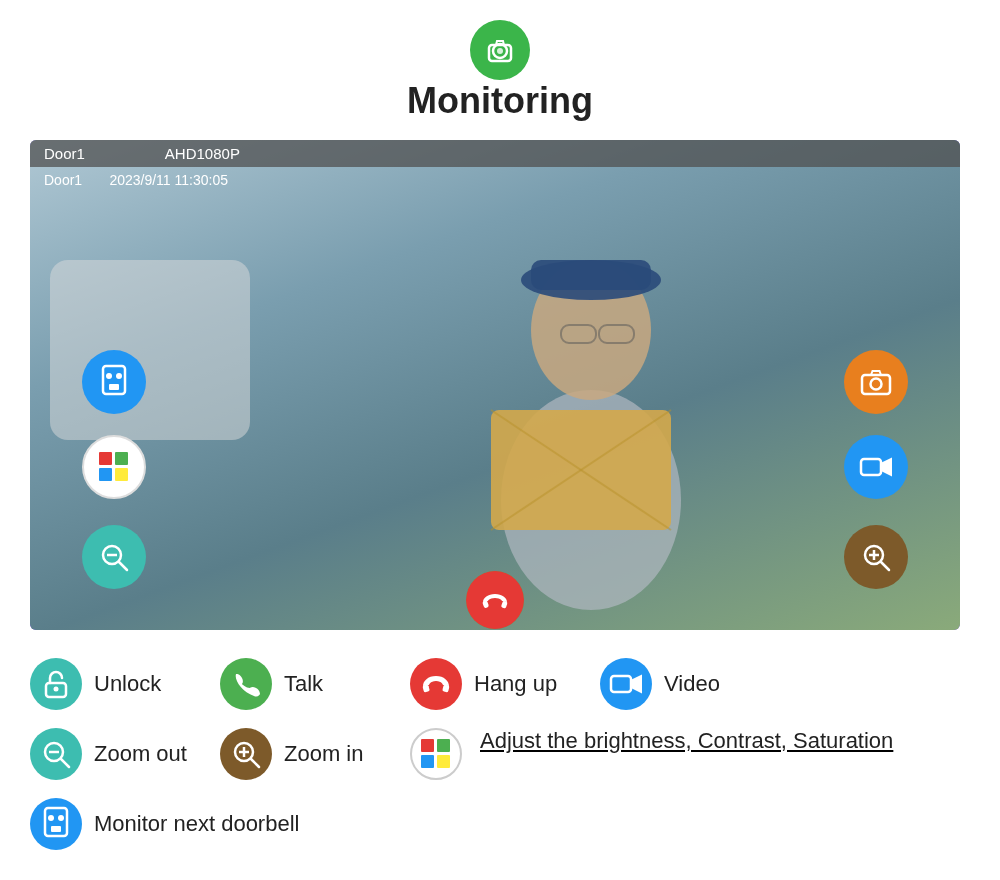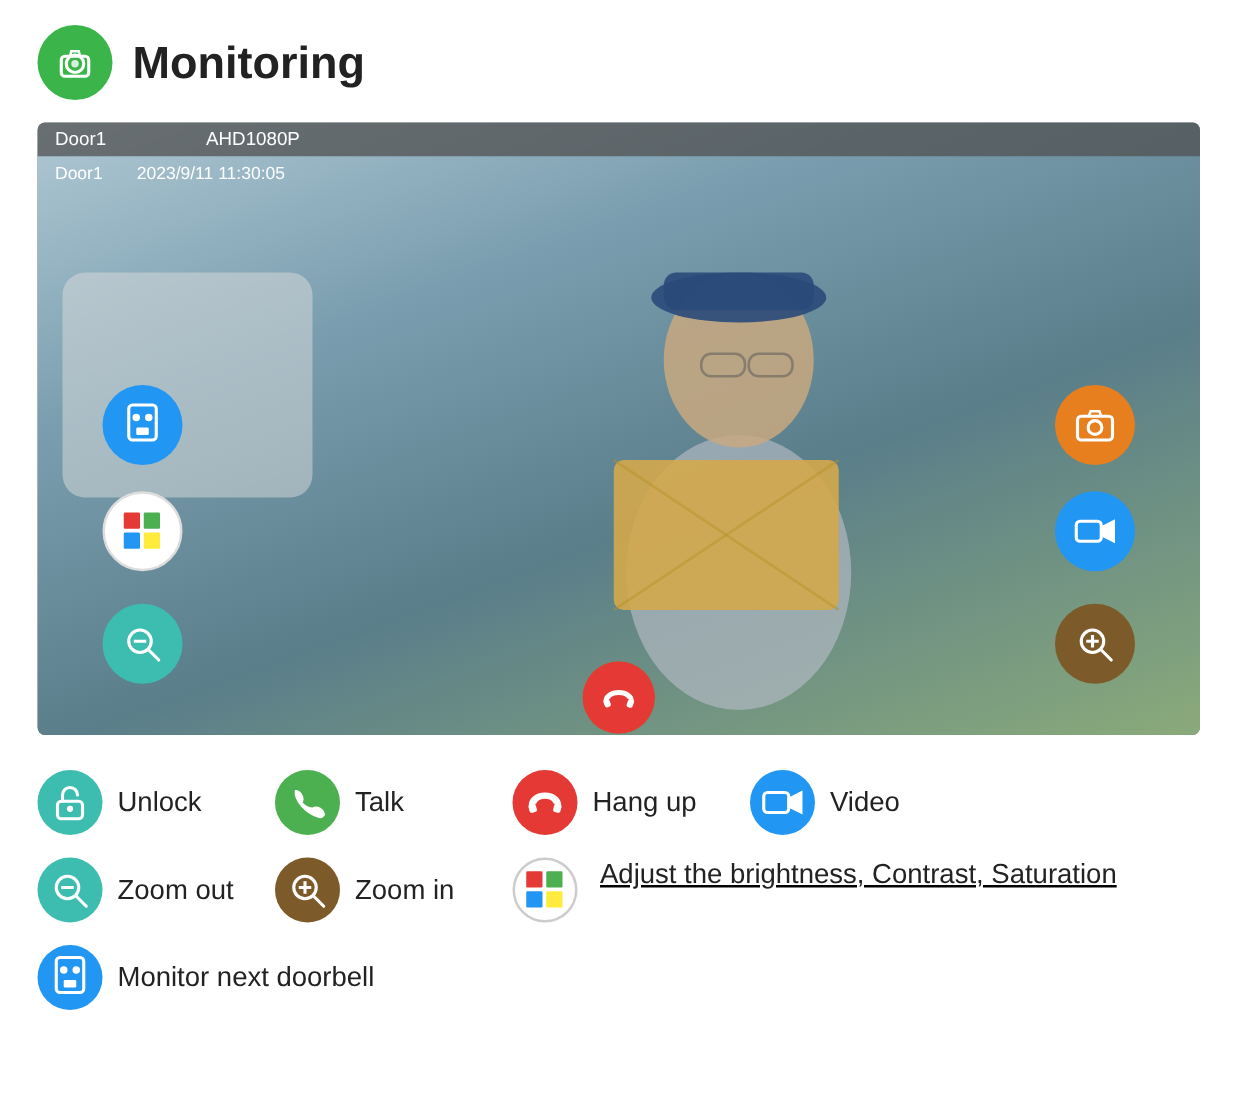--- a/index.html
+++ b/index.html
@@ -8,22 +8,22 @@
       background: #fff;
       width: 1000px;
       min-height: 880px;
       padding: 20px 30px;
     }
 
     
     .header {
       display: flex;
       align-items: center;
-      gap: 16px;
       margin-bottom: 18px;
+      flex-direction: column;
     }
     .header-icon-circle {
       width: 60px;
       height: 60px;
       background: #3bb54a;
       border-radius: 50%;
       display: flex;
       align-items: center;
       justify-content: center;
     }
@@ -31,21 +31,21 @@
       font-size: 36px;
       font-weight: bold;
       color: #222;
     }
 
     
     .video-container {
       position: relative;
       width: 930px;
       height: 490px;
-      background: #737373;
+      background: #8b5cf6;
       border-radius: 6px;
       overflow: hidden;
       margin-bottom: 28px;
     }
     .video-overlay-top {
       position: absolute;
       top: 0; left: 0; right: 0;
       background: rgba(80,80,80,0.75);
       padding: 5px 14px;
       display: flex;

